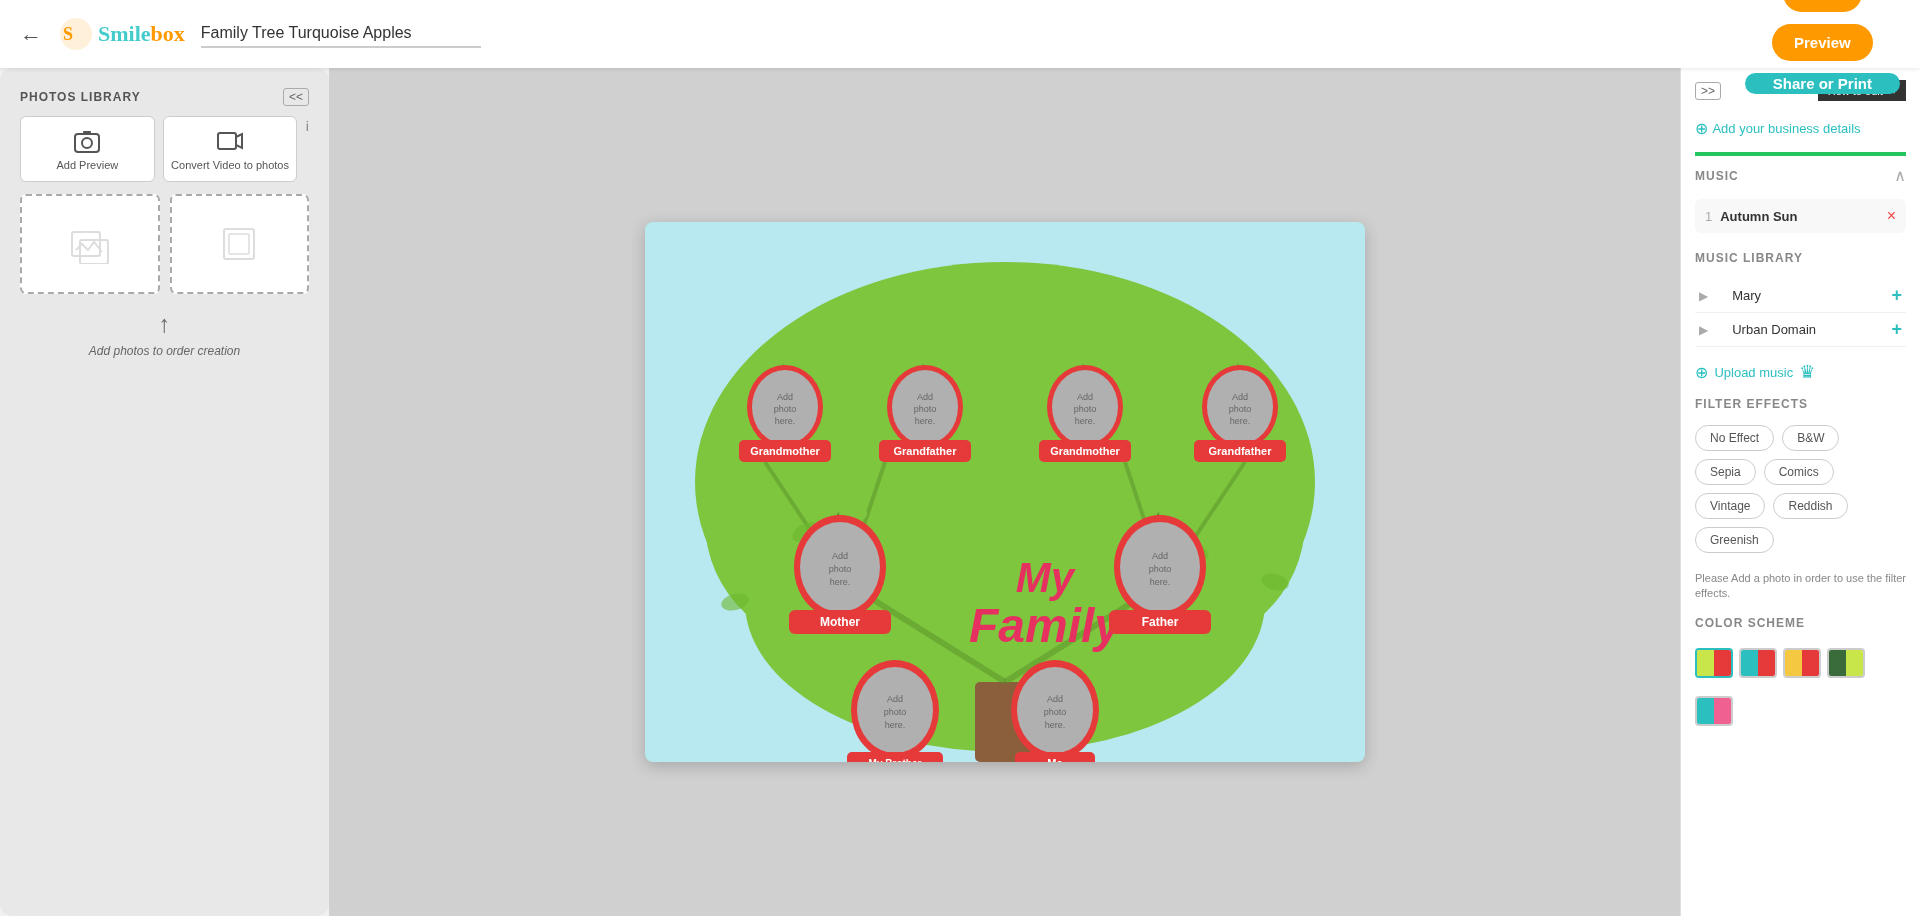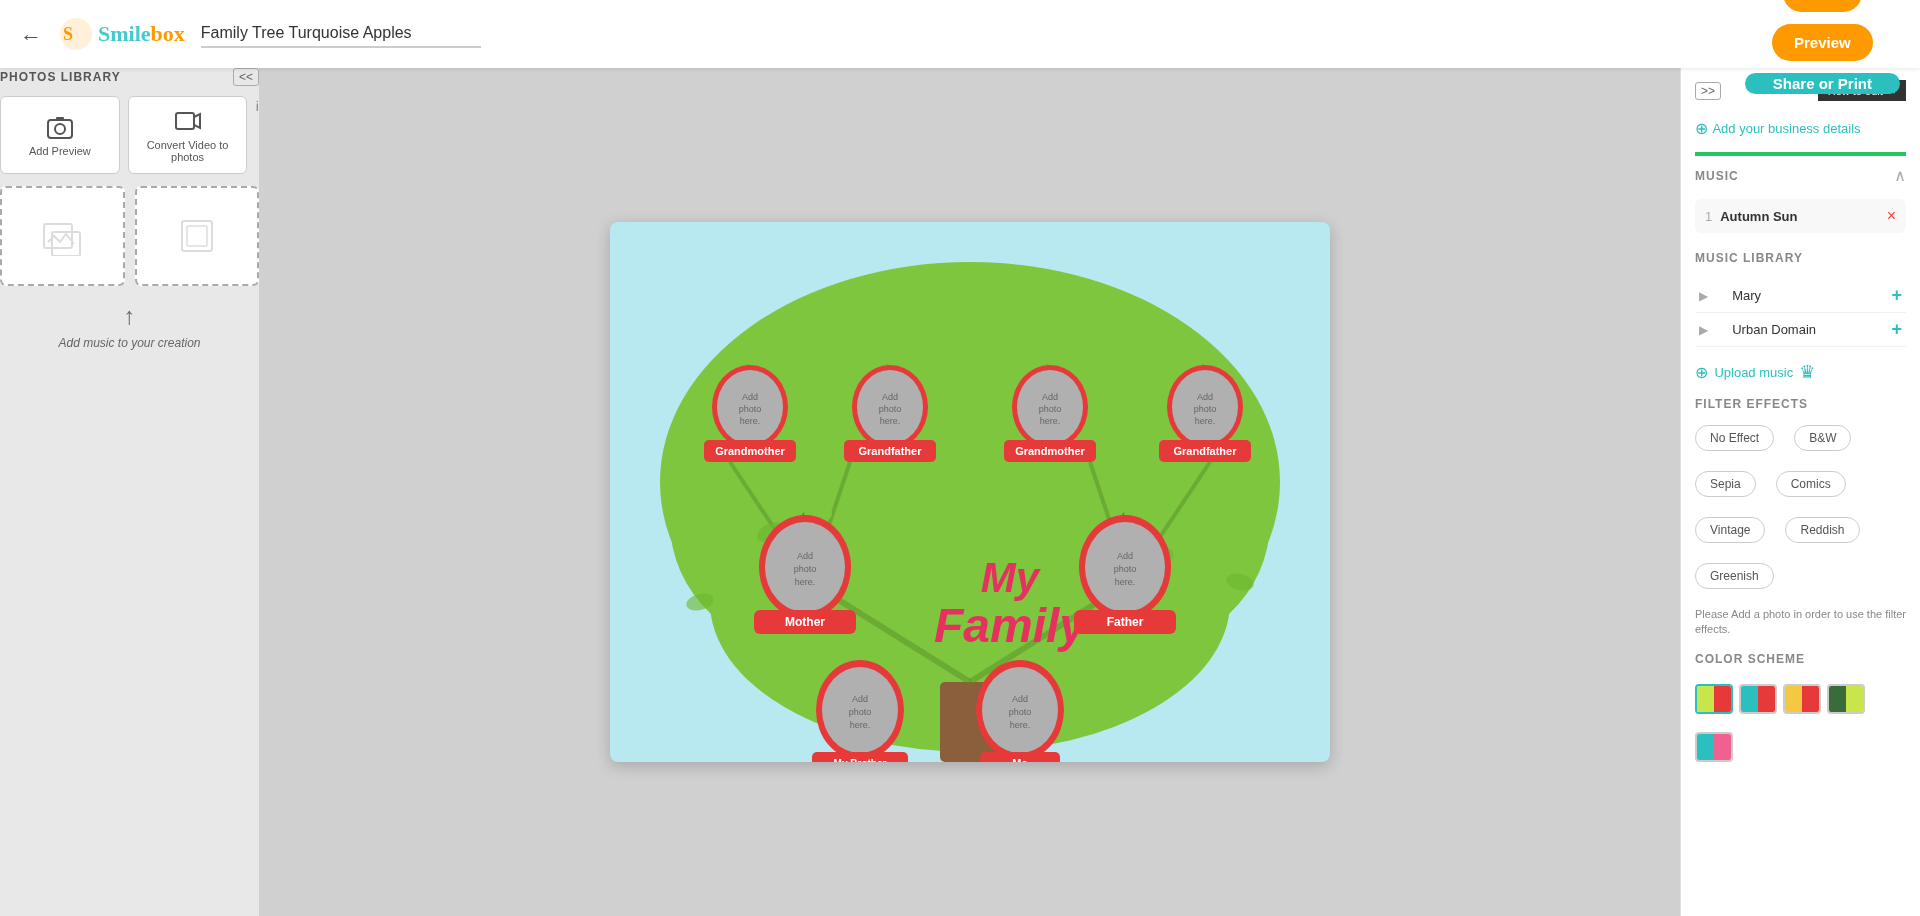--- a/index.html
+++ b/index.html
@@ -26,22 +26,22 @@
     }
     #save-btn { background: #f90; color: #fff; }
     #preview-btn { background: #f90; color: #fff; }
     #share-btn { background: #2bbfbf; color: #fff; font-size: 15px; padding: 2px 28px; }
 
     
     #main { display: flex; flex: 1; overflow: hidden; }
 
     
     #left-sidebar {
-      width: 259px; background: #e8e8e8; display: flex; flex-direction: column;
-      padding: 0; flex-shrink: 0; overflow-y: auto;
+      width: 329px; background: #e8e8e8; display: flex; flex-direction: column;
+      padding: 20px; flex-shrink: 0; overflow-y: auto; border-radius: 13px;
     }
     #photos-library-header {
       display: flex; justify-content: space-between; align-items: center;
       margin-bottom: 10px;
     }
     #photos-library-title { font-size: 12px; font-weight: bold; color: #555; text-transform: uppercase; letter-spacing: 1px; }
     #collapse-btn { background: none; border: 1px solid #aaa; border-radius: 3px; cursor: pointer; font-size: 12px; padding: 1px 5px; color: #666; }
     #photo-tools { display: flex; gap: 8px; margin-bottom: 12px; }
     .photo-tool {
       flex: 1; background: #fff; border: 1px solid #ccc; border-radius: 6px;
@@ -121,21 +121,21 @@
       display: flex; align-items: center; gap: 6px; color: #2bbfbf; font-size: 13px;
       cursor: pointer; background: none; border: none;
     }
     #upload-icon { color: #2bbfbf; font-size: 16px; }
     #crown-icon { color: #2bbfbf; font-size: 18px; }
 
     
     #filter-effects-header {
       font-size: 12px; font-weight: bold; color: #888; text-transform: uppercase; letter-spacing: 1px;
     }
-    #filter-grid { display: flex; flex-wrap: wrap; gap: 20px; }
+    #filter-grid { display: flex; flex-wrap: wrap; gap: 8px; }
     .filter-btn {
       border: 1px solid #ccc; background: #fff; border-radius: 16px;
       padding: 5px 14px; font-size: 12px; cursor: pointer; color: #555;
     }
     #filter-note { font-size: 11px; color: #888; margin-top: 4px; line-height: 1.4; }
 
     
     #color-scheme-header {
       font-size: 12px; font-weight: bold; color: #888; text-transform: uppercase; letter-spacing: 1px;
     }
@@ -205,21 +205,21 @@
       </div>
       <div class="photo-frame">
         <svg viewBox="0 0 40 40">
           <rect x="5" y="5" width="30" height="30" rx="2" fill="none" stroke="#aaa" stroke-width="2"></rect>
           <rect x="10" y="10" width="20" height="20" rx="1" fill="none" stroke="#aaa" stroke-width="1.5"></rect>
         </svg>
       </div>
     </div>
     <div id="add-photos-hint">
       <span class="arrow">↑</span>
-      <span>Add music to your creation</span>
+      <span>Add photos to order creation</span>
     </div>
   </div>
 
   <div id="canvas-area">
     <div id="canvas-container">
       <svg id="family-canvas" viewBox="0 0 720 540" xmlns="http://www.w3.org/2000/svg">
 
         <rect width="720" height="540" fill="#b8e8f0"></rect>
 
         <ellipse cx="360" cy="260" rx="310" ry="220" fill="#7dc63e"></ellipse>

